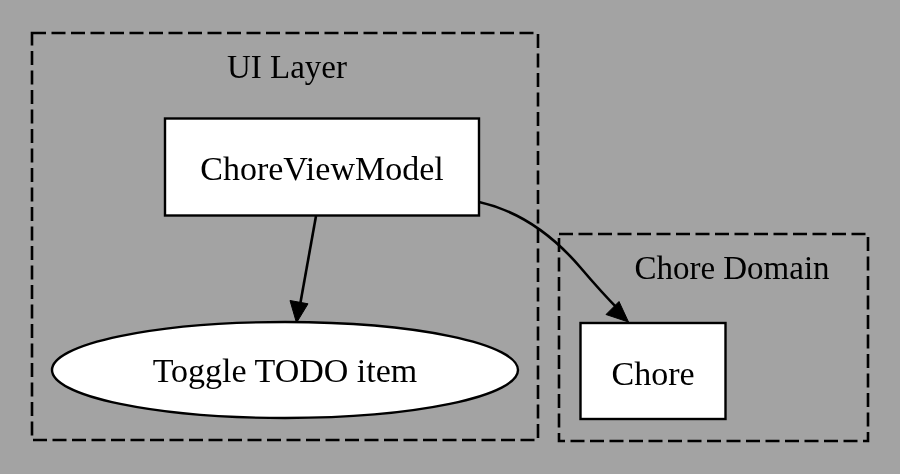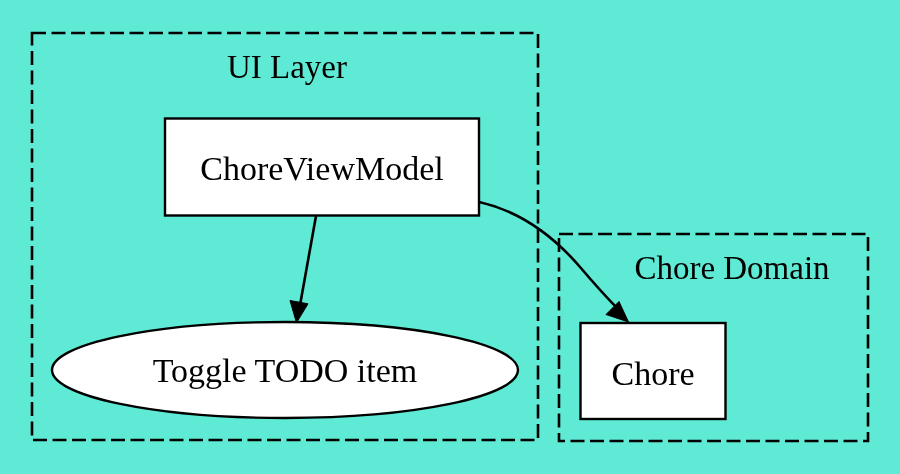--- a/index.html
+++ b/index.html
@@ -7,21 +7,21 @@
     padding: 0;
     background: #ffffff;
   }
   body {
     font-family: "Liberation Serif", "DejaVu Serif", serif;
   }
   #canvas {
     position: relative;
     width: 900px;
     height: 474px;
-    background: #5eead4;
+    background: #a3a3a3;
     overflow: hidden;
   }
   #graph-svg {
     position: absolute;
     top: 0;
     left: 0;
     width: 900px;
     height: 474px;
   }
   .cluster-rect {

